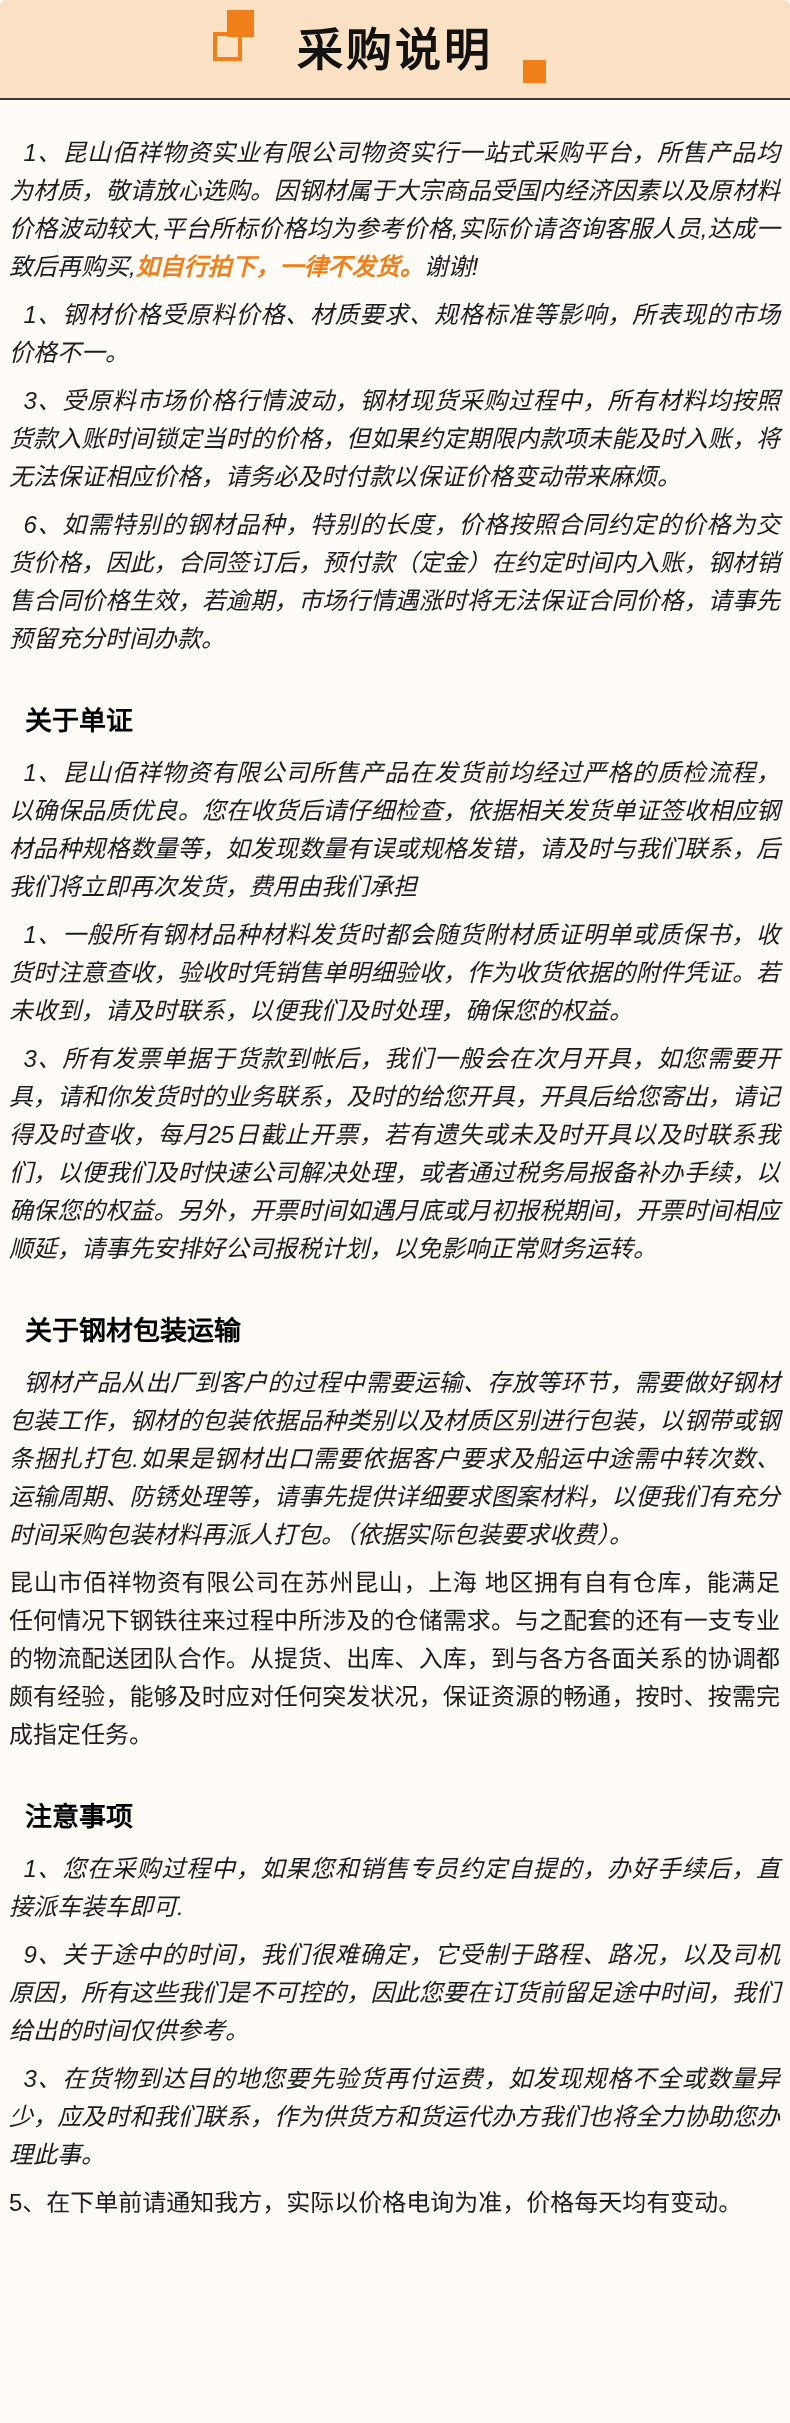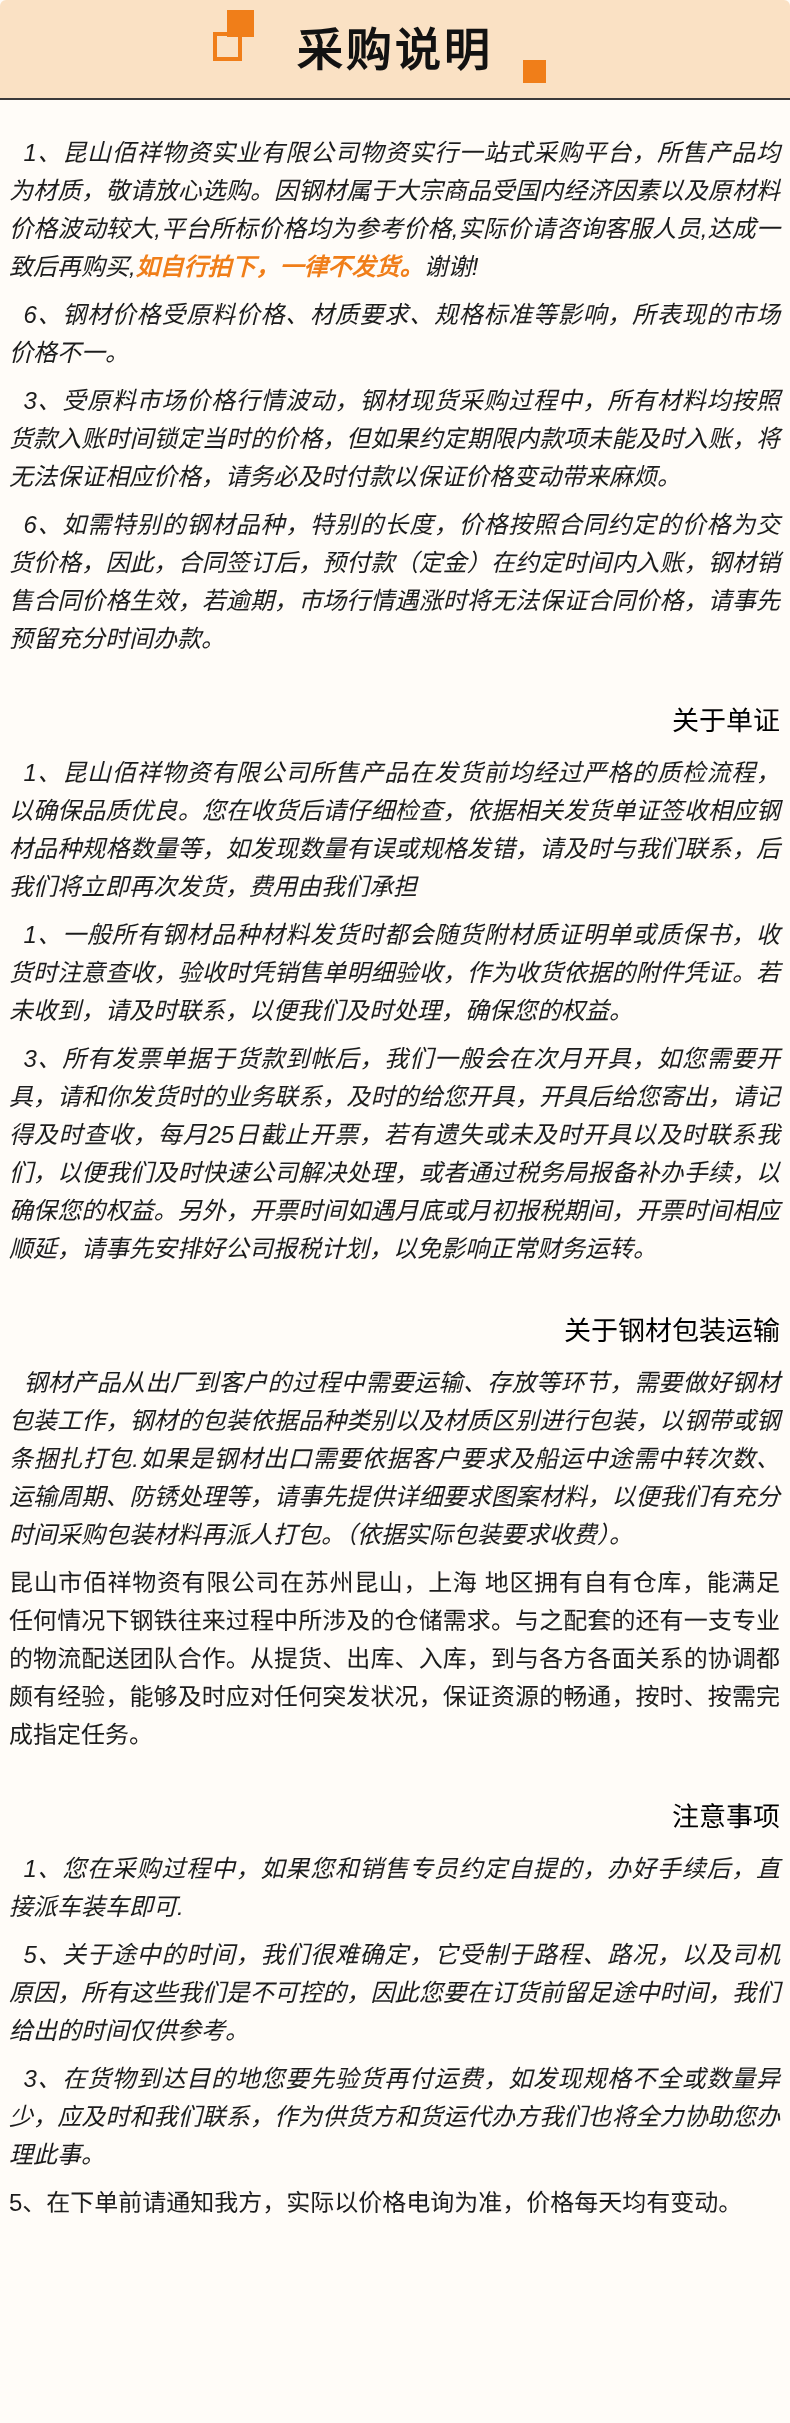--- a/index.html
+++ b/index.html
@@ -65,24 +65,24 @@
     padding: 34px 10px 42px 9px;
     font-size: 24px;
     line-height: 38px;
     text-align: justify;
     color: var(--text);
   }
   .para { margin-bottom: 10px; }
   .indent { text-indent: 0.6em; font-style: italic; }
   .sec-heading {
     font-size: 27px;
-    font-weight: normal;
+    font-weight: bold;
     color: #000;
-    margin: 44px 0 14px 0;
-    text-align: right;
+    margin: 44px 0 14px 16px;
+    text-align: left;
     line-height: 38px;
   }
   .sub-heading {
     margin: 14px 0 8px 0;
   }
   .hl {
     color: var(--accent);
     font-weight: bold;
   }
 </style>
@@ -95,40 +95,40 @@
     <div class="deco deco-left-outline"></div>
     <div class="deco deco-left-fill"></div>
     <h1 class="title">采购说明</h1>
     <div class="deco deco-right-fill"></div>
   </header>
 
   <main class="content">
 
     <section>
       <p class="para indent"><span>1、昆山佰祥物资实业有限公司物资实行一站式采购平台，所售产品均为材质，敬请放心选购。因钢材属于大宗商品受国内经济因素以及原材料价格波动较大,平台所标价格均为参考价格,实际价请咨询客服人员,达成一致后再购买,</span><span class="hl">如自行拍下，一律不发货。</span><span>谢谢!</span></p>
-      <p class="para indent">6、钢材价格受原料价格、材质要求、规格标准等影响，所表现的市场价格不一。</p>
+      <p class="para indent">1、钢材价格受原料价格、材质要求、规格标准等影响，所表现的市场价格不一。</p>
       <p class="para indent">3、受原料市场价格行情波动，钢材现货采购过程中，所有材料均按照货款入账时间锁定当时的价格，但如果约定期限内款项未能及时入账，将无法保证相应价格，请务必及时付款以保证价格变动带来麻烦。</p>
       <p class="para indent">6、如需特别的钢材品种，特别的长度，价格按照合同约定的价格为交货价格，因此，合同签订后，预付款（定金）在约定时间内入账，钢材销售合同价格生效，若逾期，市场行情遇涨时将无法保证合同价格，请事先预留充分时间办款。</p>
     </section>
 
     <section>
       <h2 class="sec-heading">关于单证</h2>
       <p class="para indent">1、昆山佰祥物资有限公司所售产品在发货前均经过严格的质检流程，以确保品质优良。您在收货后请仔细检查，依据相关发货单证签收相应钢材品种规格数量等，如发现数量有误或规格发错，请及时与我们联系，后我们将立即再次发货，费用由我们承担</p>
       <p class="para indent">1、一般所有钢材品种材料发货时都会随货附材质证明单或质保书，收货时注意查收，验收时凭销售单明细验收，作为收货依据的附件凭证。若未收到，请及时联系，以便我们及时处理，确保您的权益。</p>
       <p class="para indent">3、所有发票单据于货款到帐后，我们一般会在次月开具，如您需要开具，请和你发货时的业务联系，及时的给您开具，开具后给您寄出，请记得及时查收，每月25日截止开票，若有遗失或未及时开具以及时联系我们，以便我们及时快速公司解决处理，或者通过税务局报备补办手续，以确保您的权益。另外，开票时间如遇月底或月初报税期间，开票时间相应顺延，请事先安排好公司报税计划，以免影响正常财务运转。</p>
     </section>
 
     <section>
       <h2 class="sec-heading">关于钢材包装运输</h2>
       <p class="para indent">钢材产品从出厂到客户的过程中需要运输、存放等环节，需要做好钢材包装工作，钢材的包装依据品种类别以及材质区别进行包装，以钢带或钢条捆扎打包.如果是钢材出口需要依据客户要求及船运中途需中转次数、运输周期、防锈处理等，请事先提供详细要求图案材料，以便我们有充分时间采购包装材料再派人打包。（依据实际包装要求收费）。</p>
       <p class="para">昆山市佰祥物资有限公司在苏州昆山，上海 地区拥有自有仓库，能满足任何情况下钢铁往来过程中所涉及的仓储需求。与之配套的还有一支专业的物流配送团队合作。从提货、出库、入库，到与各方各面关系的协调都颇有经验，能够及时应对任何突发状况，保证资源的畅通，按时、按需完成指定任务。</p>
     </section>
 
     <section>
       <h2 class="sec-heading">注意事项</h2>
       <p class="para indent">1、您在采购过程中，如果您和销售专员约定自提的，办好手续后，直接派车装车即可.</p>
-      <p class="para indent">5、关于途中的时间，我们很难确定，它受制于路程、路况，以及司机原因，所有这些我们是不可控的，因此您要在订货前留足途中时间，我们给出的时间仅供参考。</p>
+      <p class="para indent">9、关于途中的时间，我们很难确定，它受制于路程、路况，以及司机原因，所有这些我们是不可控的，因此您要在订货前留足途中时间，我们给出的时间仅供参考。</p>
       <p class="para indent">3、在货物到达目的地您要先验货再付运费，如发现规格不全或数量异少，应及时和我们联系，作为供货方和货运代办方我们也将全力协助您办理此事。</p>
       <p class="para">5、在下单前请通知我方，实际以价格电询为准，价格每天均有变动。</p>
     </section>
 
   </main>
 </div>
 
 </body></html>

